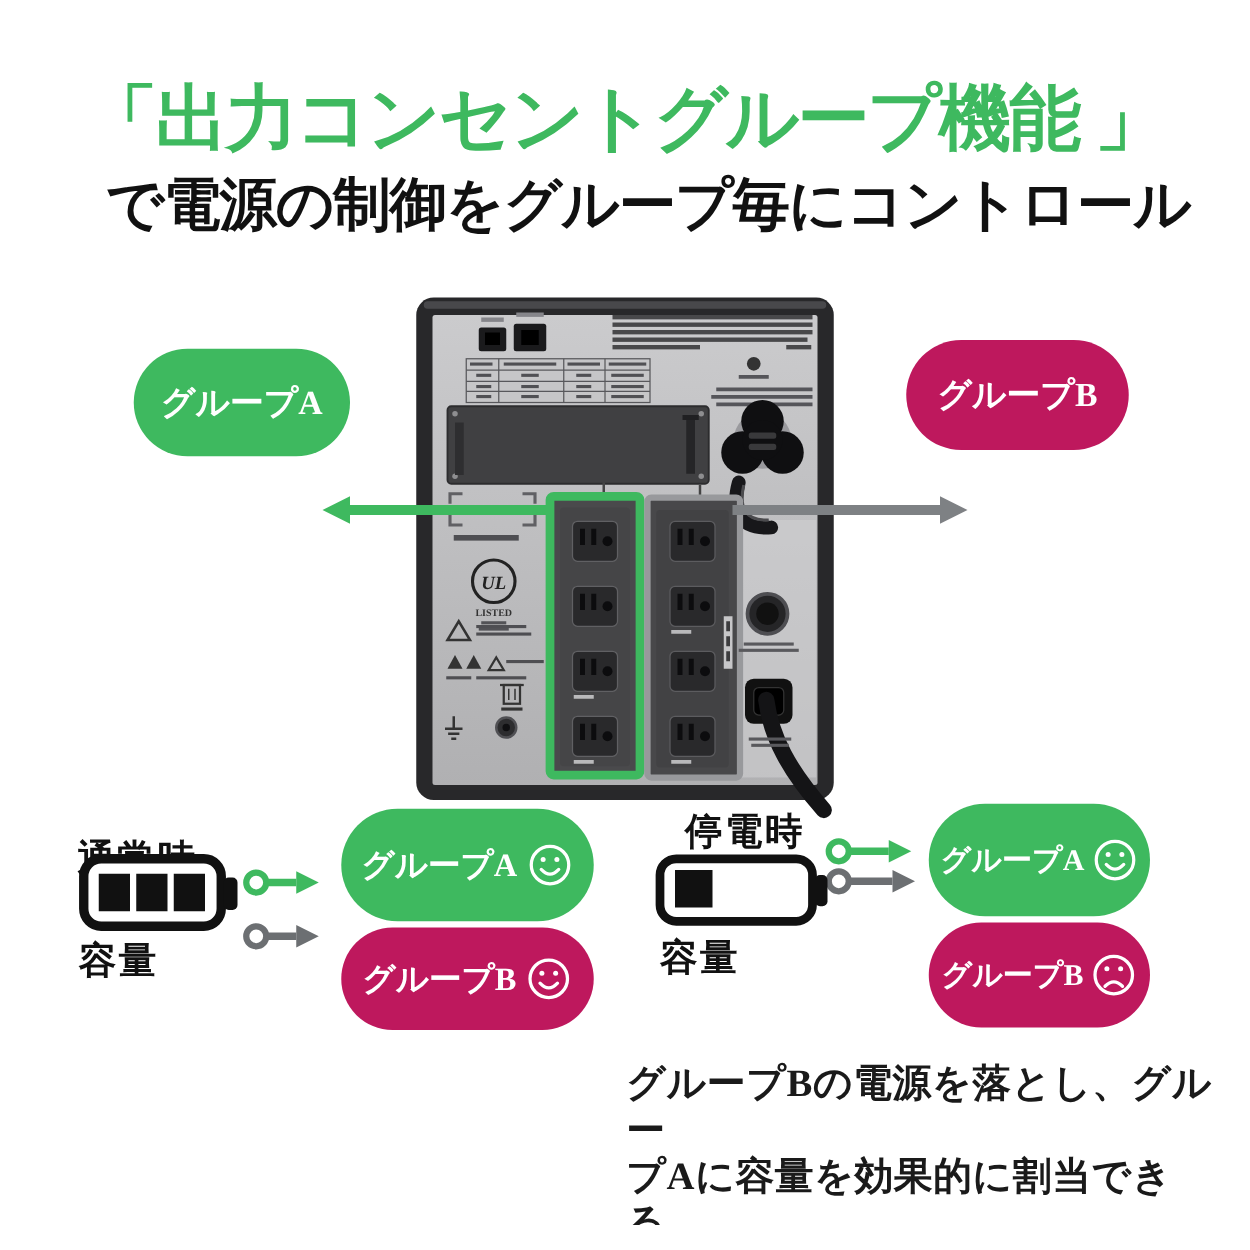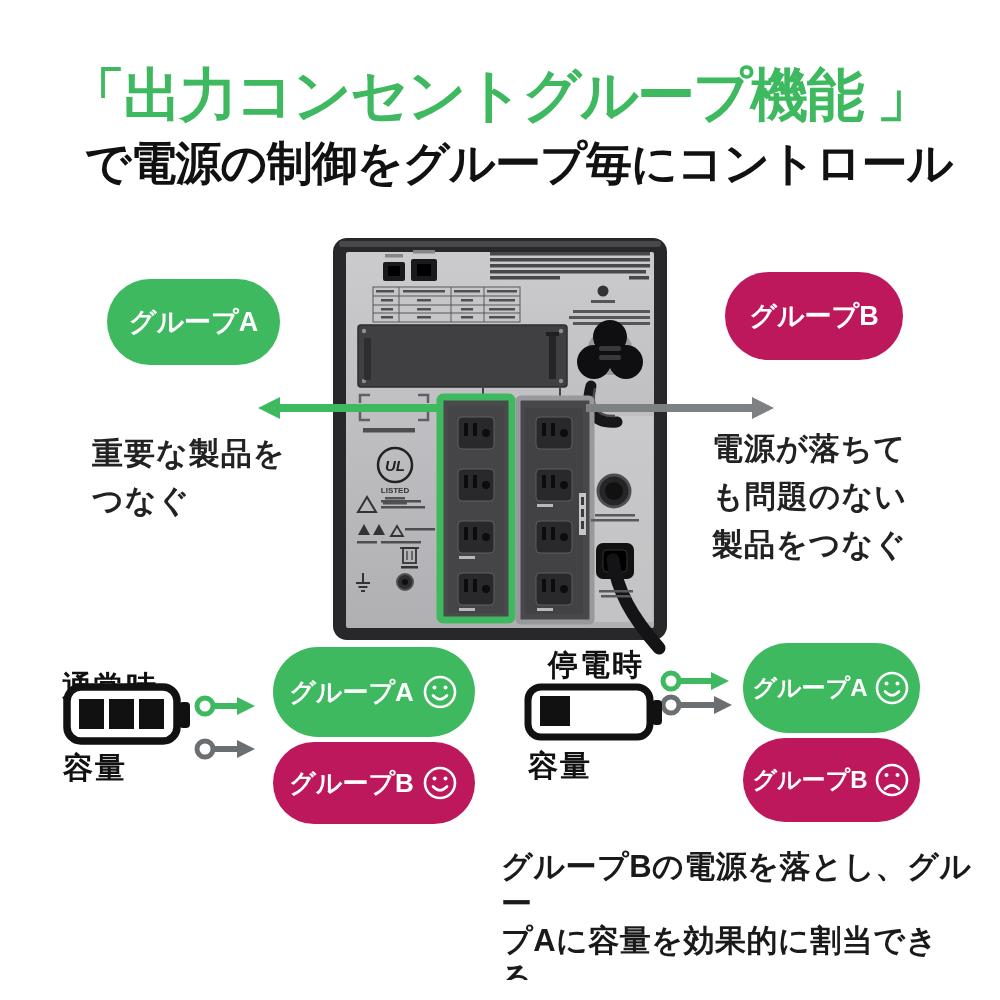--- a/index.html
+++ b/index.html
@@ -1,18 +1,18 @@
 <!DOCTYPE html>
 <html><head>
 <meta charset="utf-8">
 <style>
   html,body{margin:0;padding:0;background:#fff;}
   #stage{
     position:relative;width:1000px;height:980px;overflow:hidden;background:#fff;
-    font-family:Liberation Sans, sans-serif;
+    font-family:Liberation Serif, serif;
   }
   .abs{position:absolute;}
   
   #header{position:absolute;left:0;top:62px;width:1000px;text-align:center;}
   #title-main{font-size:58px;font-weight:900;color:#3eb95f;letter-spacing:-2px;line-height:1.15;}
   #title-sub{font-size:46px;font-weight:900;color:#111;letter-spacing:-1px;margin-top:4px;padding-left:37px;}
   
   .pill{
     display:flex;align-items:center;justify-content:center;gap:7px;
     color:#fff;font-weight:700;box-sizing:border-box;
@@ -312,25 +312,20 @@
     </g>
   </svg>
 
   <div id="pill-top-a" class="abs pill green">
     <span>グループA</span>
   </div>
   <div id="pill-top-b" class="abs pill gray">
     <span>グループB</span>
   </div>
 
-  <div id="caption-a" class="abs caption">重要な製品を
-つなぐ</div>
-  <div id="caption-b" class="abs caption">電源が落ちて
-も問題のない
-製品をつなぐ</div>
 
   <div id="normal-title" class="abs scen-label">通常時</div>
   <svg class="abs" style="left:63px;top:683px;" width="132" height="64" viewBox="0 0 132 64">
     <rect x="4" y="4" width="110" height="54" rx="14" fill="#fff" stroke="#111" stroke-width="7.5"></rect>
     <rect x="116" y="19" width="11" height="26" rx="4" fill="#111"></rect>
     <rect x="16" y="16" width="25" height="30" fill="#111"></rect>
     <rect x="46" y="16" width="25" height="30" fill="#111"></rect>
     <rect x="76" y="16" width="25" height="30" fill="#111"></rect>
   </svg>
   <div id="normal-cap" class="abs scen-label">容量</div>

